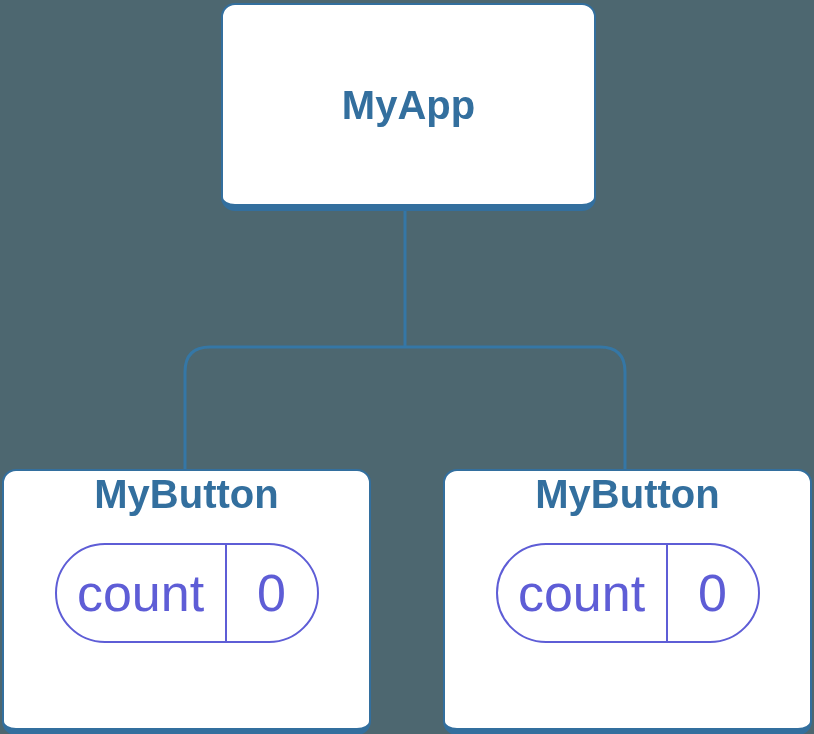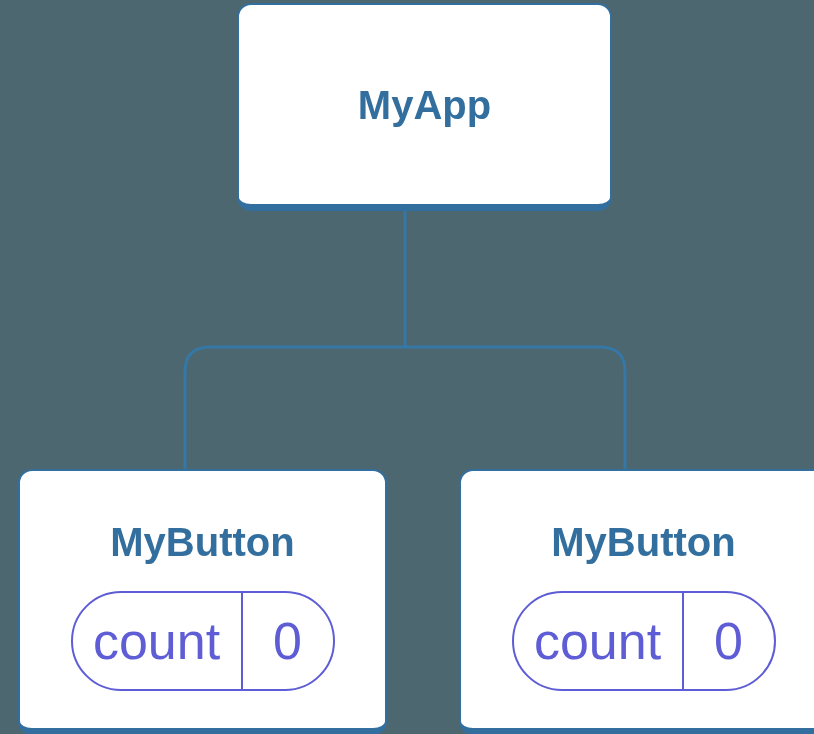--- a/index.html
+++ b/index.html
@@ -29,34 +29,32 @@
   }
   .card {
     position: absolute;
     background: var(--card_white);
     border: 2px solid var(--stroke_blue);
     border-bottom-width: 7px;
     border-radius: 14px;
     display: flex;
     flex-direction: column;
     align-items: center;
-    margin-left: 16px;
   }
   .card-root {
     left: 221px;
     top: 3px;
     width: 375px;
     height: 208px;
     justify-content: center;
   }
   .card-child {
     top: 469px;
     width: 369px;
     height: 266px;
-    padding-top: 48px;
   }
   .card-child-left  { left: 2px; }
   .card-child-right { left: 443px; }
   .component-title {
     color: var(--stroke_blue);
     font-size: 40px;
     font-weight: 700;
     line-height: 1.15;
     white-space: nowrap;
   }

